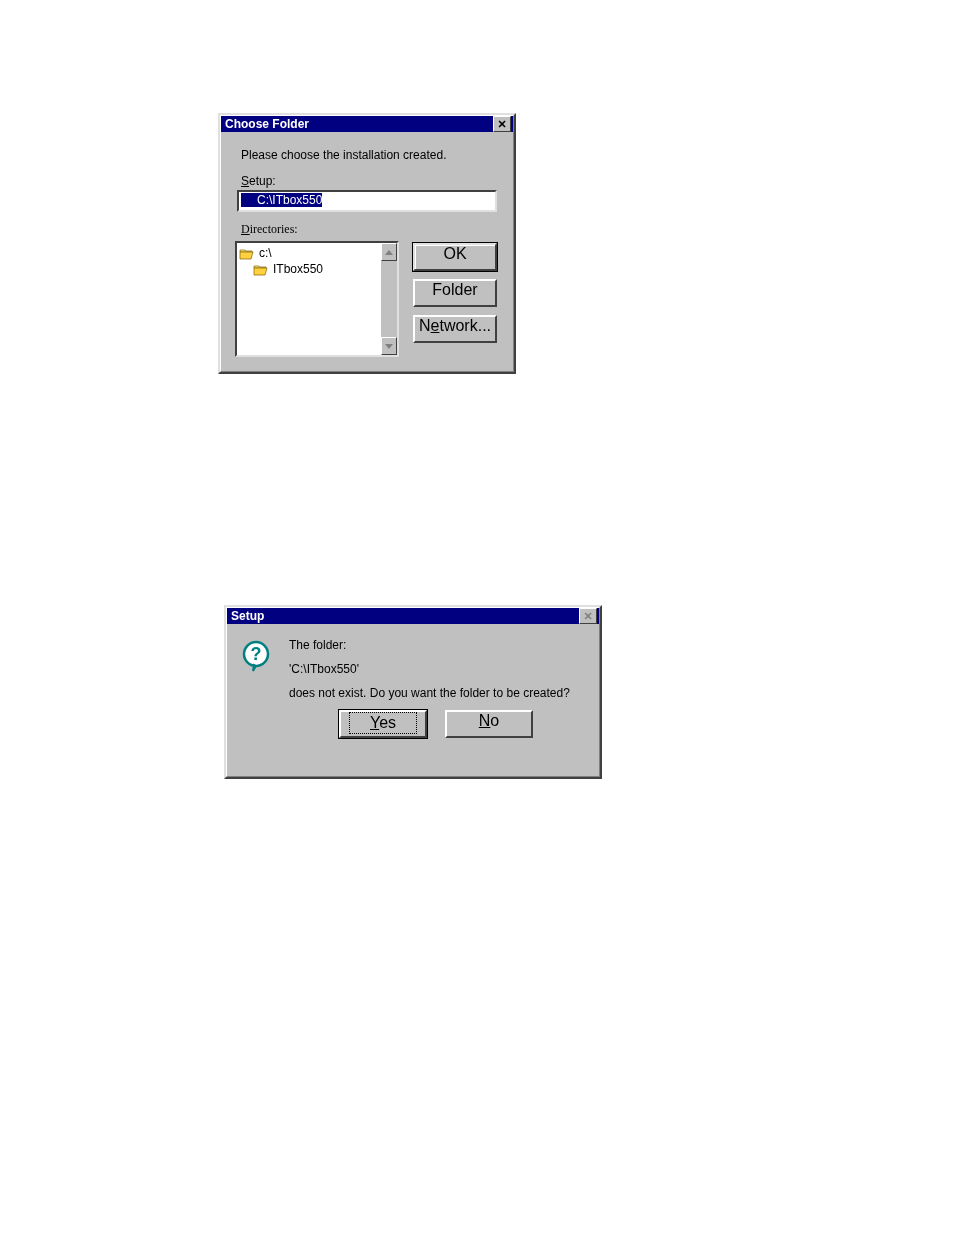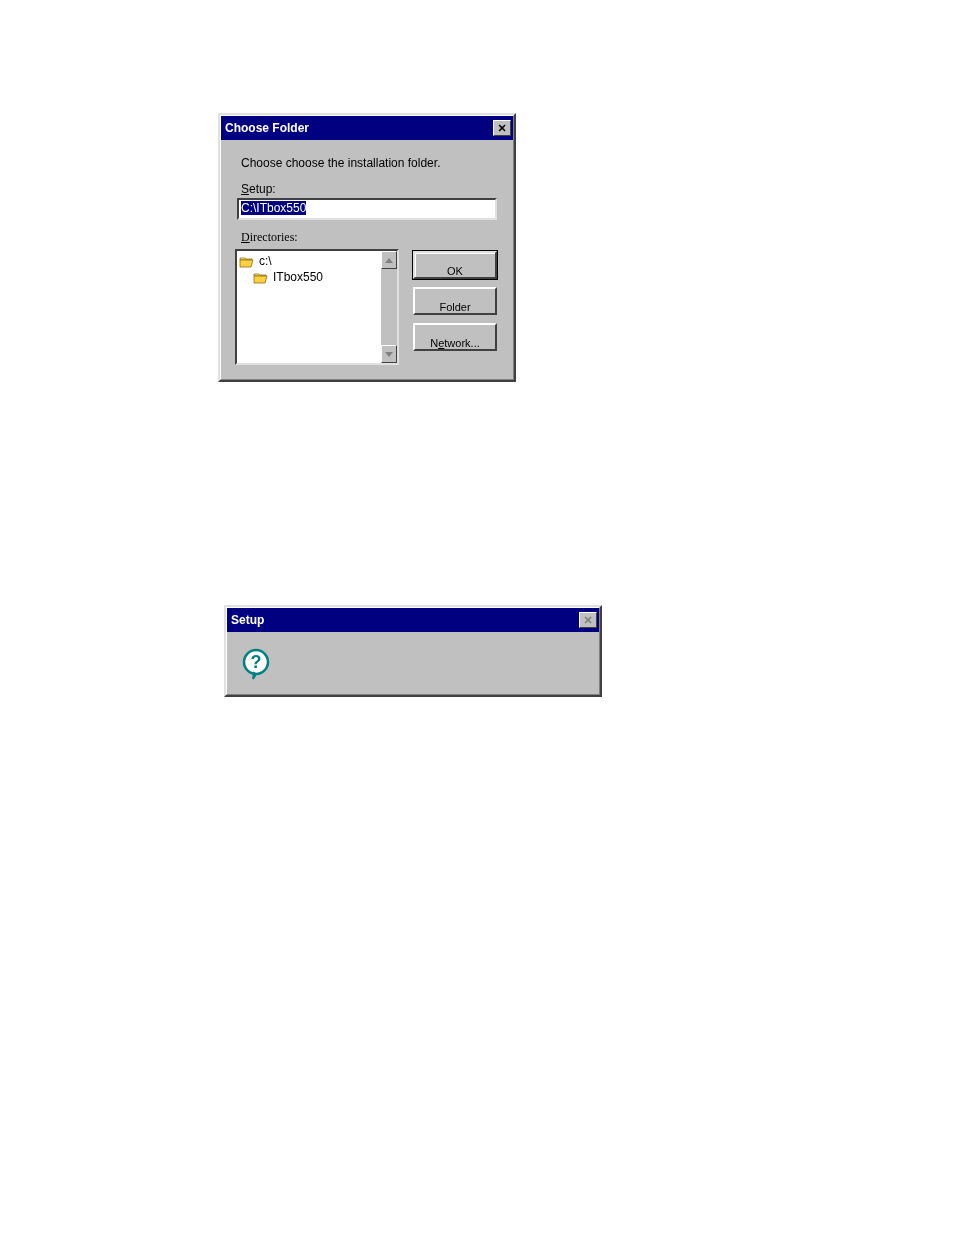--- a/index.html
+++ b/index.html
@@ -3,44 +3,44 @@
 <meta charset="utf-8">
 <style>
   html,body{margin:0;padding:0;background:#fff;width:954px;height:1235px;font-family:"MS Sans Serif",Tahoma,Arial,sans-serif;font-size:12px;color:#000;}
   .underline-first::first-letter{text-decoration:underline;}
   
   .raised{background:#c0c0c0;border-style:solid;border-width:2px;border-top-color:#e0e0e0;border-left-color:#e0e0e0;border-right-color:#404040;border-bottom-color:#404040;}
   .raised-inner{border-style:solid;border-width:1px;border-top-color:#ffffff;border-left-color:#ffffff;border-right-color:#808080;border-bottom-color:#808080;}
   .sunken{background:#fff;border-style:solid;border-width:2px;border-top-color:#404040;border-left-color:#404040;border-right-color:#e0e0e0;border-bottom-color:#e0e0e0;}
   
   .dlg1{position:absolute;left:218px;top:113px;width:298px;box-sizing:border-box;}
-  .titlebar{background:#000080;color:#fff;font-weight:bold;display:flex;align-items:center;height:24px;padding:0 2px 0 4px;}
+  .titlebar{background:#000080;color:#fff;font-weight:bold;display:flex;align-items:center;height:16px;padding:0 2px 0 4px;}
   .titlebar .spacer{flex:1;}
   .closebtn{width:16px;height:14px;background:#c0c0c0;border-style:solid;border-width:1px;border-top-color:#fff;border-left-color:#fff;border-right-color:#404040;border-bottom-color:#404040;display:flex;align-items:center;justify-content:center;font-size:11px;font-weight:bold;color:#000;font-family:Arial,sans-serif;line-height:1;}
   .closebtn.disabled{color:#808080;}
   .body1{padding:10px 14px 14px 14px;}
   .instr{margin:6px 0 12px 6px;}
   .lbl{margin:6px 0 2px 6px;}
   .path-outer{margin:0 2px 0 2px;}
   .path-input{width:258px;height:18px;box-sizing:border-box;padding:1px 2px;font-family:inherit;font-size:12px;}
-  .path-input .sel{background:#000080;color:#fff;}
+  .path-input .sel{background:#000080;color:#fff;padding-left:16px;}
   .row{display:flex;gap:14px;margin-top:4px;}
   .tree-outer{width:160px;height:112px;display:flex;}
   .tree{flex:1;padding:2px;}
   .tree .item{display:flex;align-items:center;gap:4px;height:16px;}
   .tree .indent{padding-left:14px;}
   .scrollbar{width:16px;background:#c0c0c0;display:flex;flex-direction:column;}
   .scrollbar .btn{height:16px;background:#c0c0c0;border-style:solid;border-width:1px;border-top-color:#fff;border-left-color:#fff;border-right-color:#404040;border-bottom-color:#404040;display:flex;align-items:center;justify-content:center;}
   .scrollbar .track{flex:1;background:#c0c0c0;}
   .arrow{width:0;height:0;}
   .arrow.up{border-left:4px solid transparent;border-right:4px solid transparent;border-bottom:5px solid #808080;}
   .arrow.down{border-left:4px solid transparent;border-right:4px solid transparent;border-top:5px solid #808080;}
   .arrow.down.black{border-top-color:#000;}
   .btncol{display:flex;flex-direction:column;gap:8px;width:84px;margin-top:2px;}
-  .win-btn{height:24px;background:#c0c0c0;border-style:solid;border-width:2px;border-top-color:#fff;border-left-color:#fff;border-right-color:#404040;border-bottom-color:#404040;display:flex;align-items:flex-end;justify-content:center;font-family:inherit;font-size:11px;}
+  .win-btn{height:24px;background:#c0c0c0;border-style:solid;border-width:2px;border-top-color:#fff;border-left-color:#fff;border-right-color:#404040;border-bottom-color:#404040;display:flex;align-items:flex-start;justify-content:center;font-family:inherit;font-size:16px;}
   .win-btn.ok{border-top-color:#e0e0e0;border-left-color:#e0e0e0;box-shadow:inset 1px 1px 0 #fff, 0 0 0 1px #000;}
   .drives{margin-top:22px;}
   .combo{width:160px;height:20px;display:flex;}
   .combo .val{flex:1;display:flex;align-items:center;gap:4px;padding:0 4px;}
   .combo .dd{width:16px;background:#c0c0c0;border-style:solid;border-width:1px;border-top-color:#fff;border-left-color:#fff;border-right-color:#404040;border-bottom-color:#404040;display:flex;align-items:center;justify-content:center;}
   
   .dlg2{position:absolute;left:224px;top:605px;width:378px;box-sizing:border-box;}
   .body2{padding:14px 16px 14px 14px;display:flex;gap:16px;}
   .qicon{width:32px;height:32px;display:flex;align-items:center;justify-content:center;margin-top:2px;}
   .msg{flex:1;}
@@ -56,21 +56,21 @@
 <body>
 
 <div class="dlg1 raised">
   <div class="raised-inner">
     <div class="titlebar">
       <span>Choose Folder</span>
       <span class="spacer"></span>
       <div class="closebtn">✕</div>
     </div>
     <div class="body1">
-      <div class="instr">Choose choose the installation folder.</div>
+      <div class="instr">Please choose the installation created.</div>
 
       <div class="lbl underline-first">Setup:</div>
       <div class="path-outer sunken">
         <div class="path-input"><span class="sel">C:\ITbox550</span></div>
       </div>
 
       <div class="lbl underline-first" style="margin-top:10px;font-family:Liberation Serif, serif;">Directories:</div>
 
       <div class="row">
 
@@ -131,15 +131,28 @@
       <div class="closebtn disabled">✕</div>
     </div>
     <div class="body2">
       <div class="qicon">
         <svg width="32" height="32" viewBox="0 0 32 32">
           <ellipse cx="15" cy="14" rx="12" ry="12" fill="#fff" stroke="#008080" stroke-width="2.5"></ellipse>
           <path d="M15 26 l-3 5 l1 -6 z" fill="#fff" stroke="#008080" stroke-width="2"></path>
           <text x="15" y="20" text-anchor="middle" font-size="18" font-weight="bold" fill="#008080" font-family="Arial">?</text>
         </svg>
       </div>
+      <div class="msg">
+        <div>The folder:</div>
+        <div>'C:\ITbox550'</div>
+        <div>does not exist.  Do you want the folder to be created?</div>
+        <div class="btnrow">
+          <div class="win-btn default">
+            <span class="focus"><span style="text-decoration:underline;">Y</span>es</span>
+          </div>
+          <div class="win-btn">
+            <span><span style="text-decoration:underline;">N</span>o</span>
+          </div>
+        </div>
+      </div>
     </div>
   </div>
 </div>
 
 </body></html>

